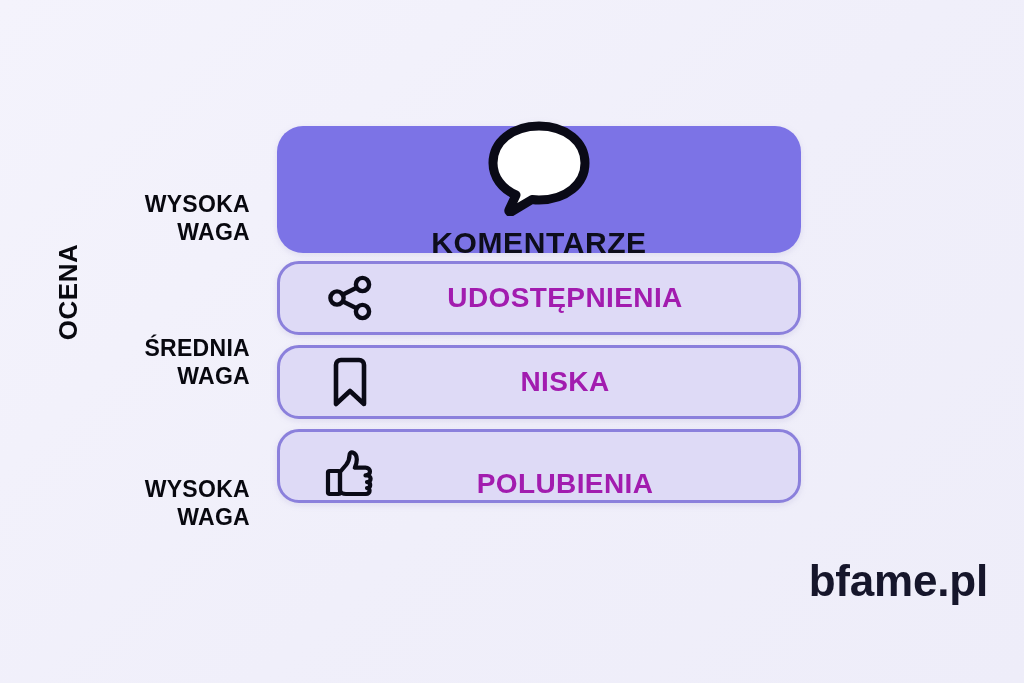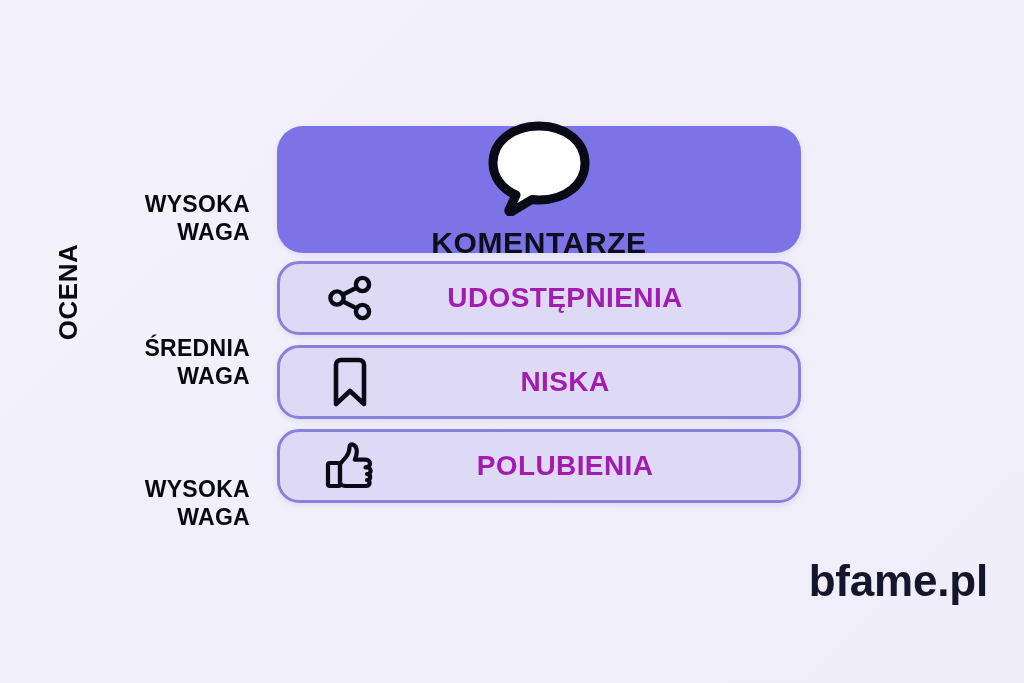--- a/index.html
+++ b/index.html
@@ -100,21 +100,21 @@
   }
 
   
   .bar-secondary {
     height: 74px;
     background: #dedaf6;
     border: 3px solid #8b80dc;
     margin-bottom: 10px;
     padding-left: 44px;
   }
-  .bar-secondary:last-child { margin-bottom: 0; }
+  .bar-secondary:last-child { margin-bottom: 0; align-items: flex-end; }
 
   .bar-secondary .bar-icon {
     flex: 0 0 auto;
     width: 52px;
     height: 52px;
     display: flex;
     align-items: center;
     justify-content: center;
   }
   .bar-secondary .bar-label {

